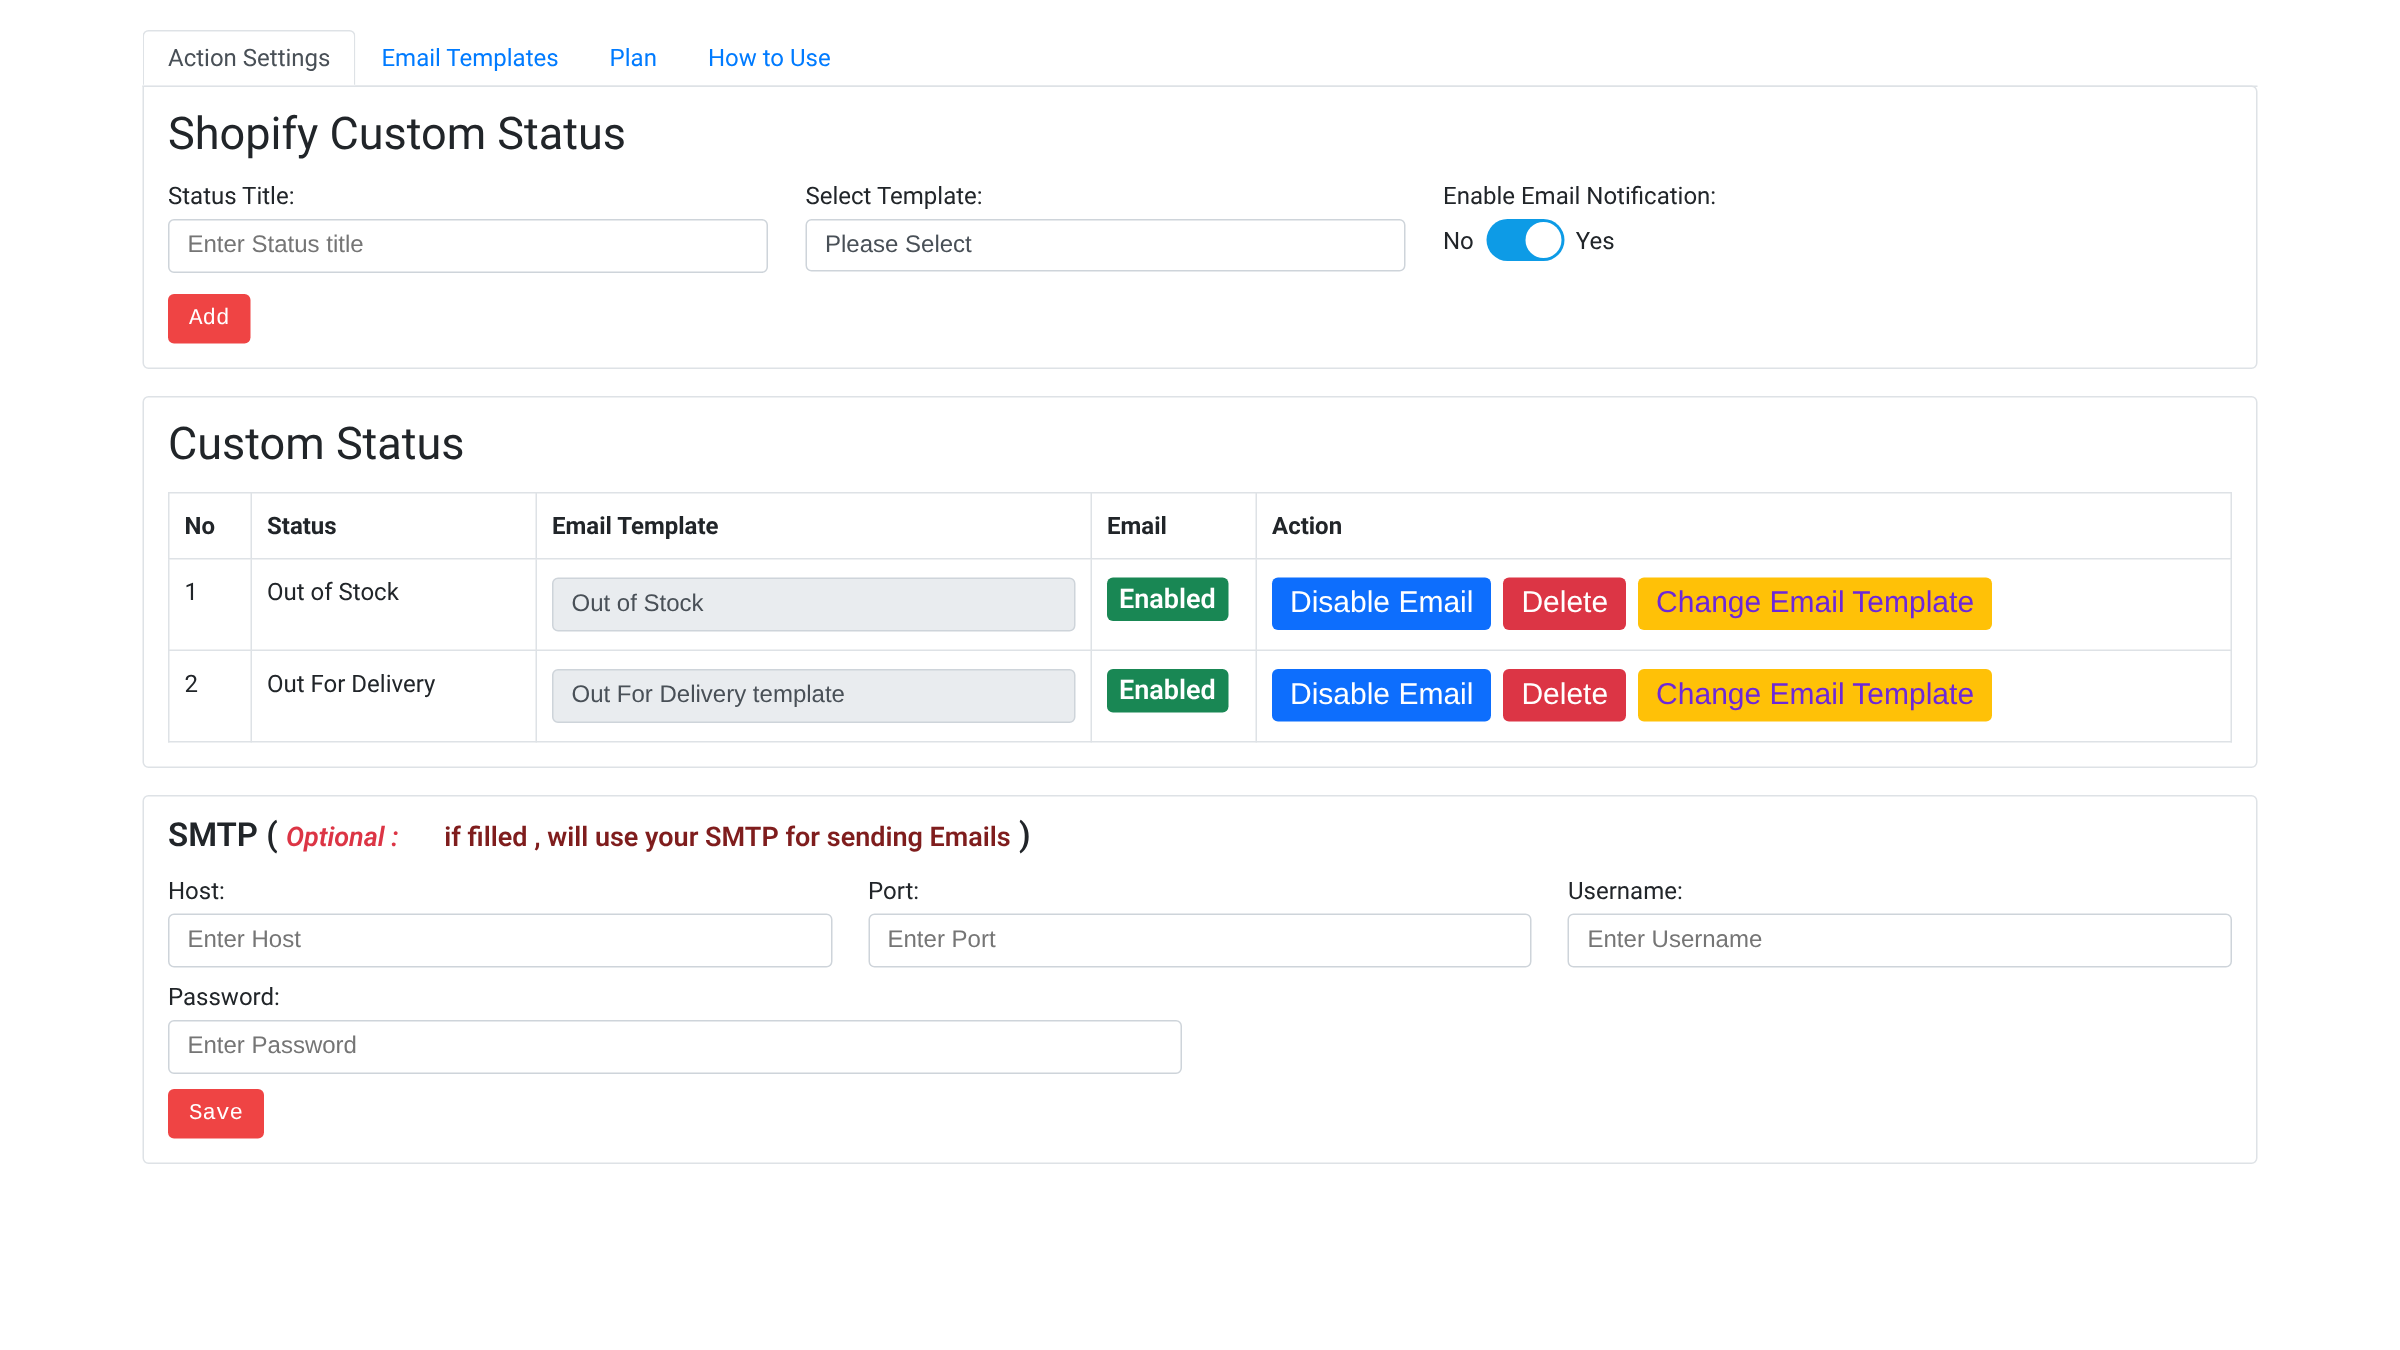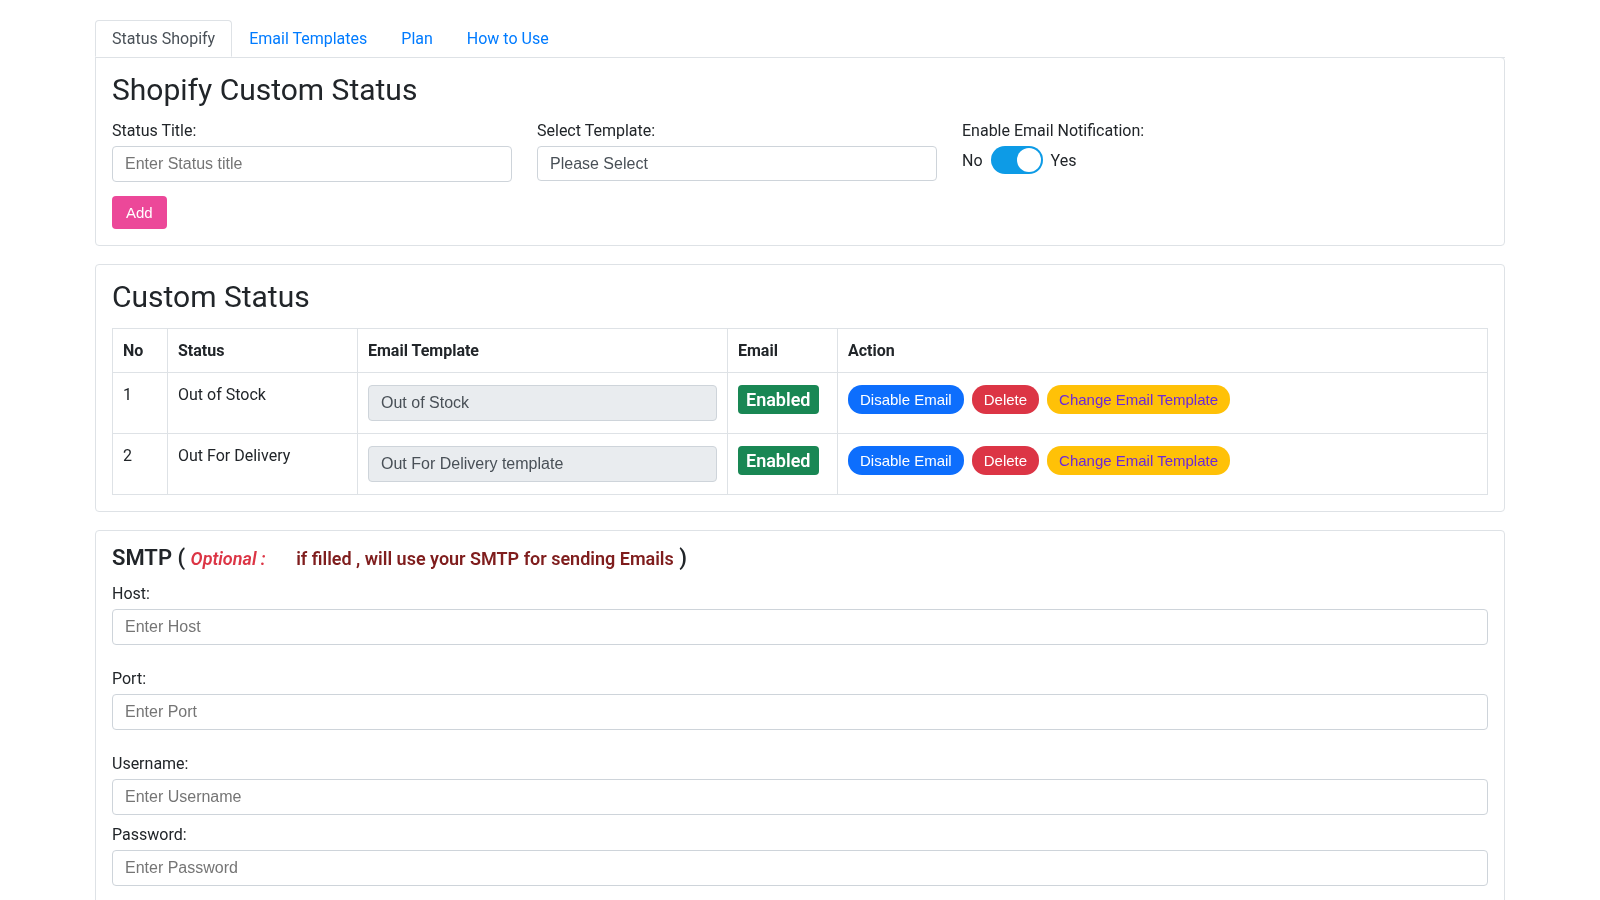--- a/index.html
+++ b/index.html
@@ -63,22 +63,22 @@
 }
 .btn {
   display: inline-block;
   padding: 8px 14px;
   font-size: 15px;
   border: none;
   border-radius: 4px;
   cursor: pointer;
   color: #fff;
 }
-.btn-sm { padding: 6px 12px; font-size: 15px; border-radius: 14px; }
-.btn-success { background: #ec4899; }
+.btn-sm { padding: 6px 12px; font-size: 20px; }
+.btn-success { background: #ef4444; font-family: Liberation Mono, monospace; }
 .btn-primary { background: #0d6efd; }
 .btn-danger { background: #dc3545; }
 .btn-warning { background: #ffc107; color: #6d28d9; }
 .toggle-row { display: flex; align-items: center; gap: 8px; }
 .toggle {
   position: relative;
   width: 52px;
   height: 28px;
   background: #0d9be6;
   border-radius: 14px;
@@ -113,32 +113,32 @@
   color: #fff;
   border-radius: 4px;
   font-size: 18px;
   font-weight: 600;
 }
 .action-cell { display: flex; gap: 8px; flex-wrap: wrap; }
 .smtp-title { font-size: 22px; font-weight: 600; margin-bottom: 14px; }
 .smtp-title .paren { font-weight: 600; }
 .smtp-title .optional { color: #dc3545; font-weight: 600; font-size: 18px; font-style: italic; }
 .smtp-title .note { color: #7f1d1d; font-weight: 600; font-size: 18px; margin-left: 26px; }
-.smtp-row { display: flex; gap: 24px; margin-bottom: 10px; flex-direction: column; }
+.smtp-row { display: flex; gap: 24px; margin-bottom: 10px; }
 .smtp-row .form-group { flex: 1; }
 select.form-control {
   appearance: none;
   background-image: none;
 }
 </style>
 </head>
 <body>
 
 <ul class="nav-tabs">
-  <li class="tab active">Status Shopify</li>
+  <li class="tab active">Action Settings</li>
   <li class="tab">Email Templates</li>
   <li class="tab">Plan</li>
   <li class="tab">How to Use</li>
 </ul>
 
 <div class="card">
   <h2 class="section-title">Shopify Custom Status</h2>
   <div class="form-row">
     <div class="form-group fg-status">
       <label>Status Title:</label>

